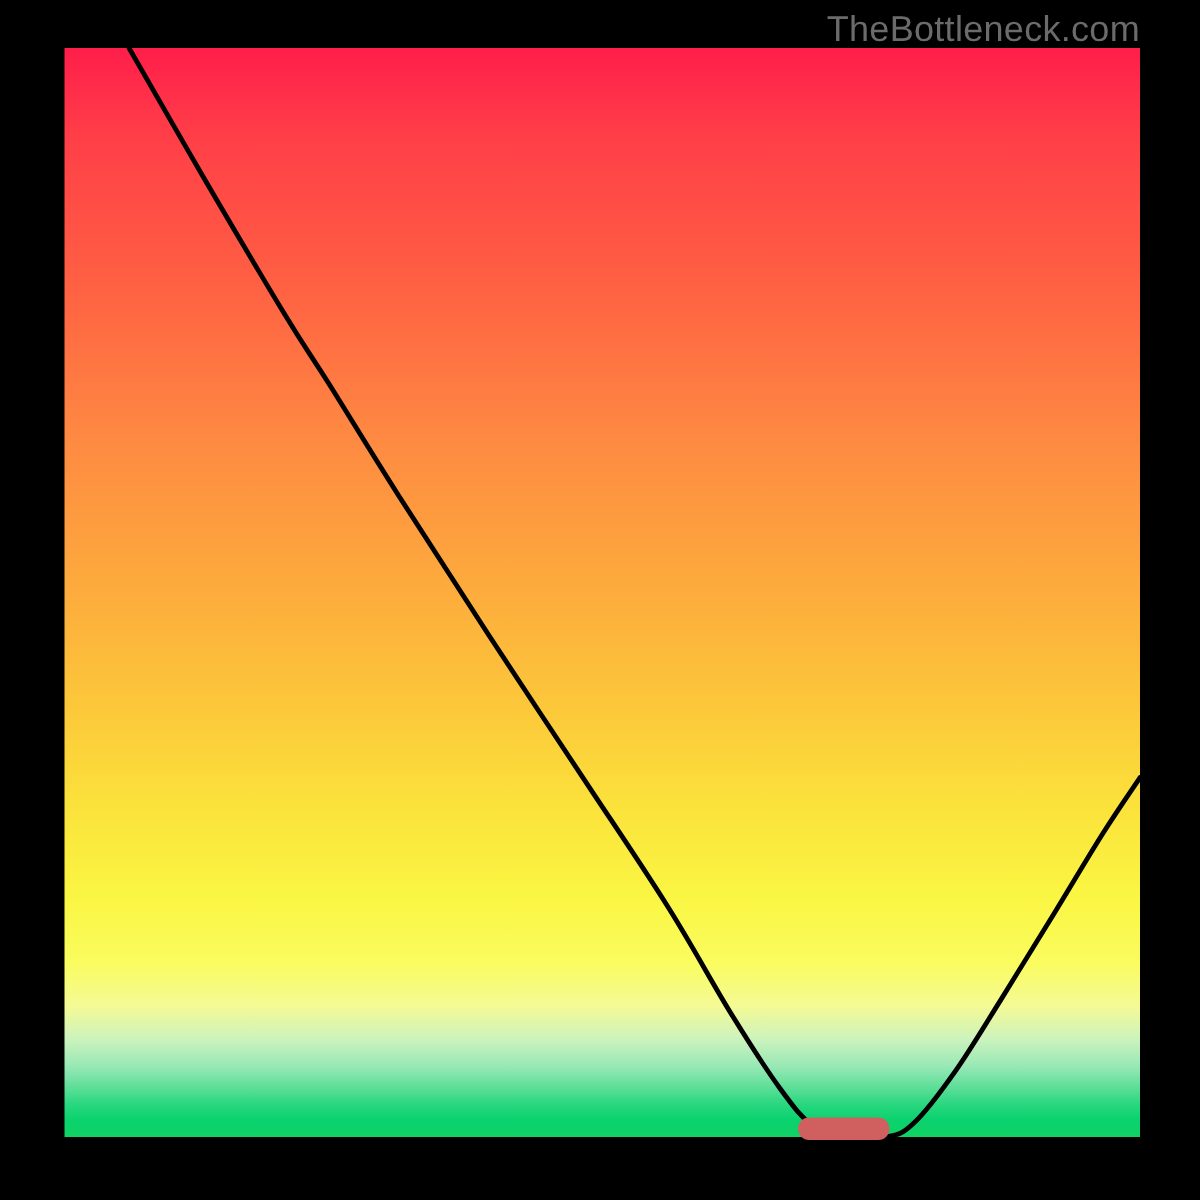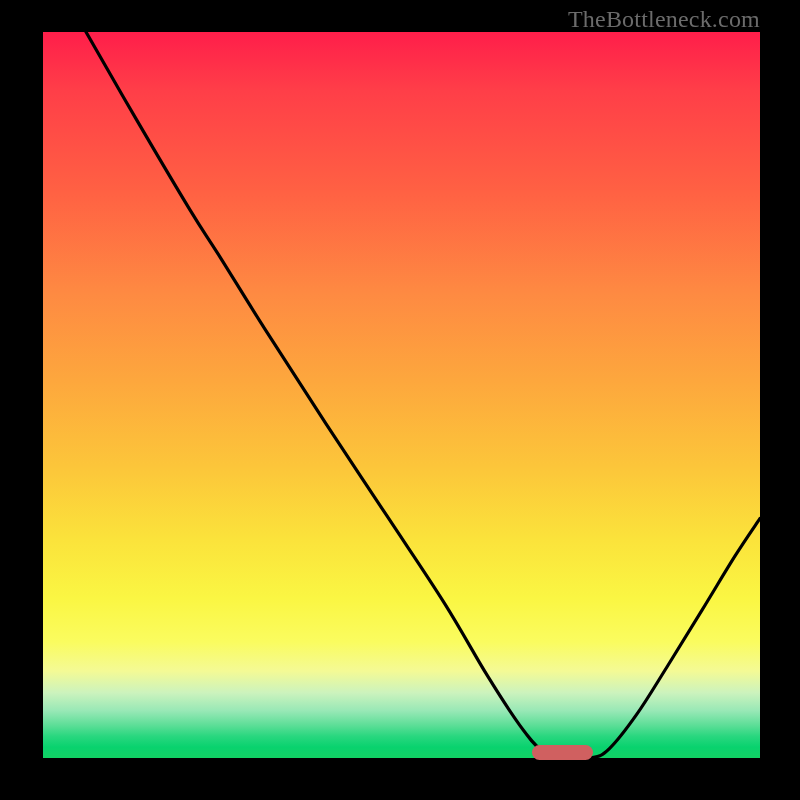--- a/index.html
+++ b/index.html
@@ -47,21 +47,21 @@
     top: 0;
     width: 717px;
     height: 726px;
     pointer-events: none;
   }
   .watermark {
     position: absolute;
     top: 6px;
     right: 40px;
     color: #6B6B6B;
-    font-family: Liberation Serif, serif;
+    font-family: Liberation Sans, sans-serif;
     font-size: 24px;
     letter-spacing: 0.2px;
     font-weight: 400;
   }
 </style>
 </head>
 <body>
 
 <div class="watermark">TheBottleneck.com</div>
 

